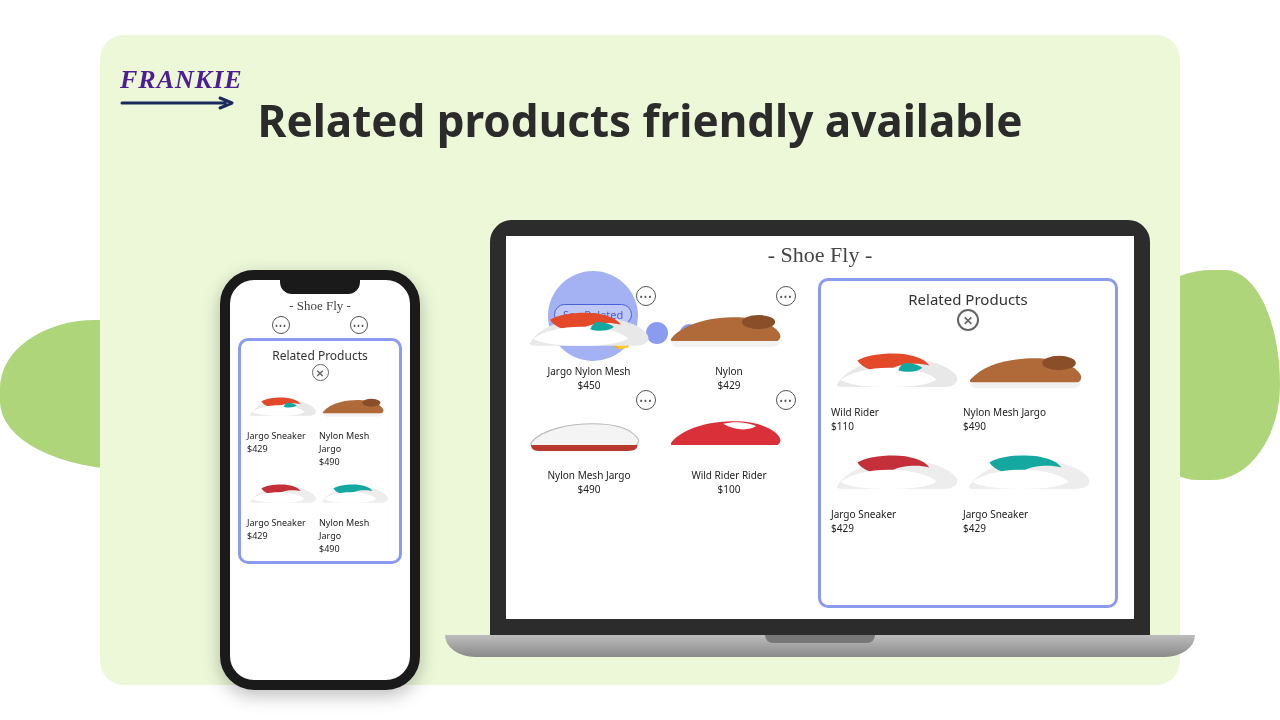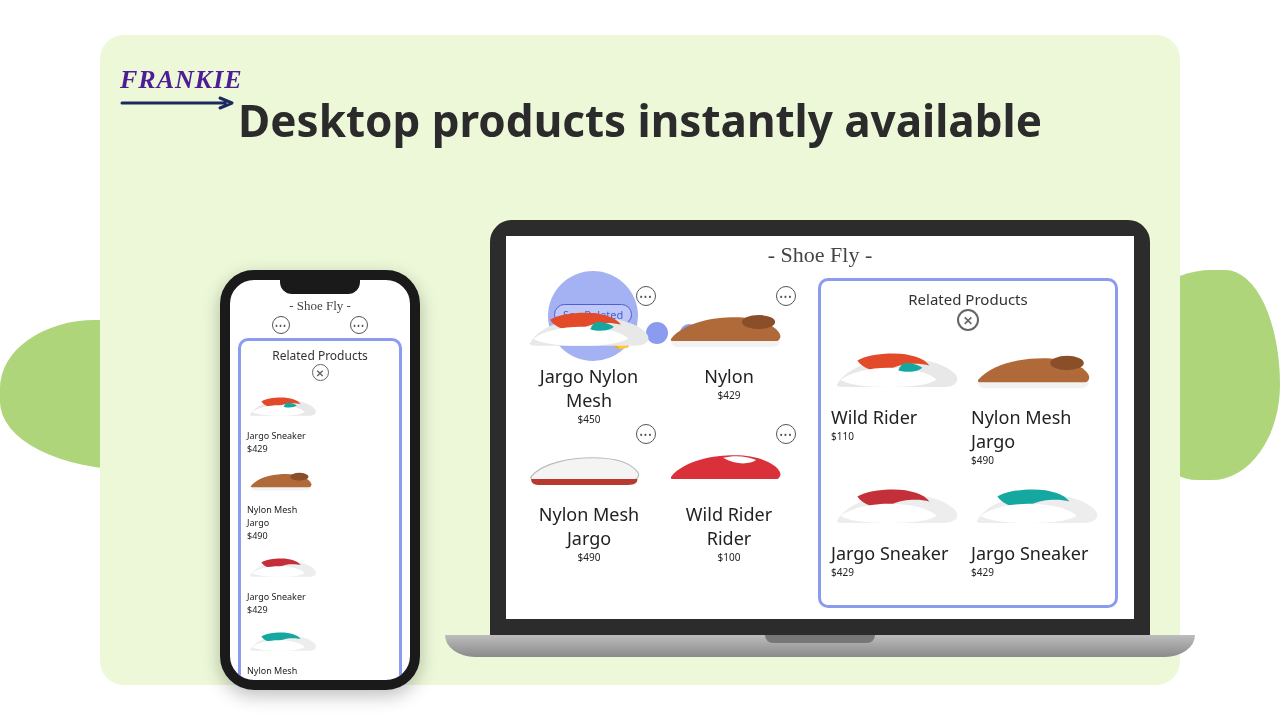--- a/index.html
+++ b/index.html
@@ -18,36 +18,36 @@
   
   .laptop{position:absolute;left:370px;top:185px;width:700px;}
   .lap-bezel{width:660px;height:415px;margin:0 20px;border:16px solid #2c2c2c;border-radius:22px 22px 0 0;background:#222;box-sizing:border-box;}
   .lap-screen{width:100%;height:100%;background:#fff;overflow:hidden;position:relative;font-size:14px;}
   .lap-base{width:750px;height:22px;margin-left:-25px;background:linear-gradient(#bdbdbd,#8a8a8a);border-radius:0 0 30px 30px / 0 0 22px 22px;position:relative;}
   .lap-notch{position:absolute;left:50%;top:0;width:110px;height:8px;margin-left:-55px;background:#777;border-radius:0 0 10px 10px;}
   .store-title{text-align:center;font-family:Georgia,serif;font-size:22px;color:#444;padding:6px 0 2px;}
   .lap-grid{position:absolute;left:18px;top:58px;width:280px;display:flex;flex-wrap:wrap;gap:0 10px;}
   .lap-grid .prod{width:130px;text-align:center;margin-bottom:6px;position:relative;}
   .prod .img{height:68px;margin-bottom:2px;}
-  .prod .name{font-size:18px;color:#222;}
+  .prod .name{font-size:10px;color:#222;}
   .prod .price{font-size:10px;color:#222;}
   .more{position:absolute;right:-2px;top:-8px;width:18px;height:18px;border:1.5px solid #555;border-radius:50%;display:flex;align-items:center;justify-content:center;background:#fff;font-size:9px;letter-spacing:1px;color:#555;}
   
   .call-bubble{position:absolute;left:42px;top:35px;width:90px;height:90px;border-radius:50%;background:#9aa8f2;opacity:.9;}
   .see-pill{position:absolute;left:48px;top:68px;border:1.5px solid #4b5fd6;color:#4b5fd6;font-size:11px;padding:2px 8px;border-radius:12px;background:rgba(255,255,255,.3);}
   .hand{position:absolute;left:92px;top:76px;font-size:30px;transform:rotate(-10deg);}
   .dots{position:absolute;left:140px;top:86px;display:flex;align-items:center;gap:12px;}
   .dots span{display:block;border-radius:50%;background:#8a9bf0;}
   .d1{width:22px;height:22px;} .d2{width:18px;height:18px;} .d3{width:14px;height:14px;}
   
   .rel-lap{position:absolute;right:16px;top:42px;width:300px;height:330px;border:3px solid #8a9bf0;border-radius:10px;padding:8px 10px;box-sizing:border-box;background:#fff;}
   .rel-head{display:flex;justify-content:space-between;align-items:center;margin-bottom:4px;flex-direction:column;}
   .rel-title{font-size:15px;color:#333;}
   .close{width:18px;height:18px;border:2px solid #666;border-radius:50%;display:flex;align-items:center;justify-content:center;color:#666;font-size:12px;font-weight:700;cursor:pointer;}
-  .rel-grid{display:flex;flex-wrap:wrap;gap:4px 8px;}
+  .rel-grid{display:flex;flex-wrap:wrap;gap:4px 0;}
   .rel-grid .prod{width:132px;}
   
   .phone{position:absolute;left:120px;top:235px;width:200px;height:420px;border:10px solid #1a1a1a;border-radius:34px;background:#fff;box-sizing:border-box;box-shadow:0 6px 18px rgba(0,0,0,.25);z-index:5;overflow:hidden;}
   .notch{position:absolute;top:0;left:50%;width:80px;height:14px;margin-left:-40px;background:#1a1a1a;border-radius:0 0 12px 12px;}
   .ph-title{text-align:center;font-family:Georgia,serif;font-size:13px;color:#444;margin-top:18px;}
   .ph-row-ind{display:flex;justify-content:space-around;padding:0 12px;margin-top:2px;}
   .ph-row-ind .more{position:static;width:16px;height:16px;font-size:8px;}
   .rel-ph{margin:4px 8px 0;border:3px solid #8a9bf0;border-radius:10px;padding:6px;}
   .rel-ph .rel-title{font-size:12px;}
   .rel-ph .close{width:15px;height:15px;font-size:10px;border-width:1.5px;}
@@ -109,21 +109,21 @@
 
   <div class="logo">
     <div class="logo-text">FRANKIE</div>
     <div class="logo-arrow">
       <svg viewBox="0 0 120 18">
           <path d="M2 8 H105 M100 3 L112 8 L100 13" fill="none" stroke="#1b2a5e" stroke-width="3" stroke-linecap="round" stroke-linejoin="round"></path>
         </svg>
     </div>
   </div>
 
-  <div class="headline">Desktop products instantly available</div>
+  <div class="headline">Related products friendly available</div>
 
   <div class="laptop">
     <div class="lap-bezel">
         <div class="lap-screen">
       <div class="store-title">- Shoe Fly -</div>
 
       <div class="call-bubble"></div>
       <div class="see-pill">See Related</div>
       <div class="hand">👆</div>
       <div class="dots">

